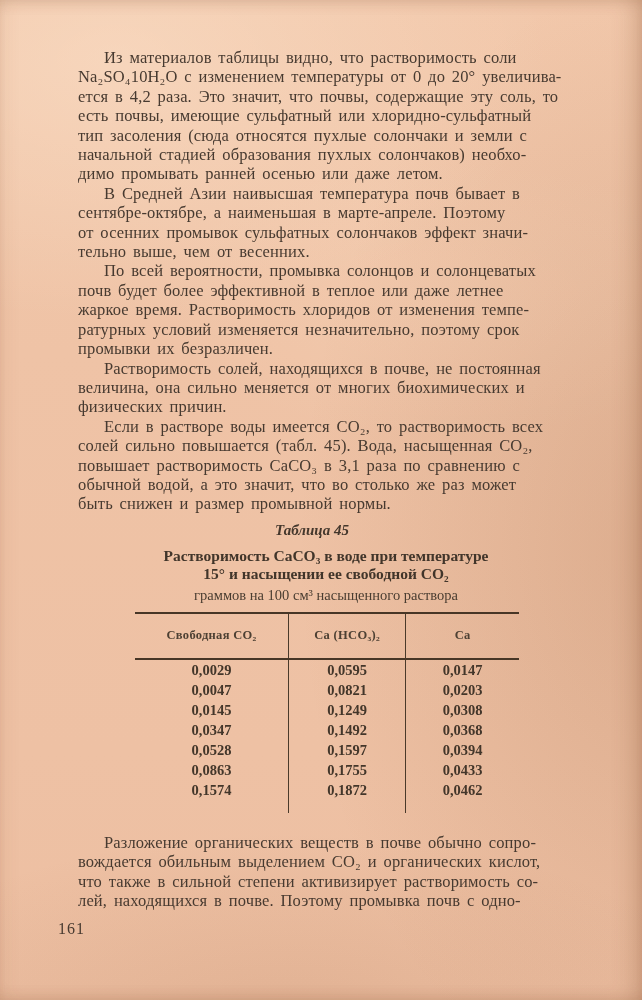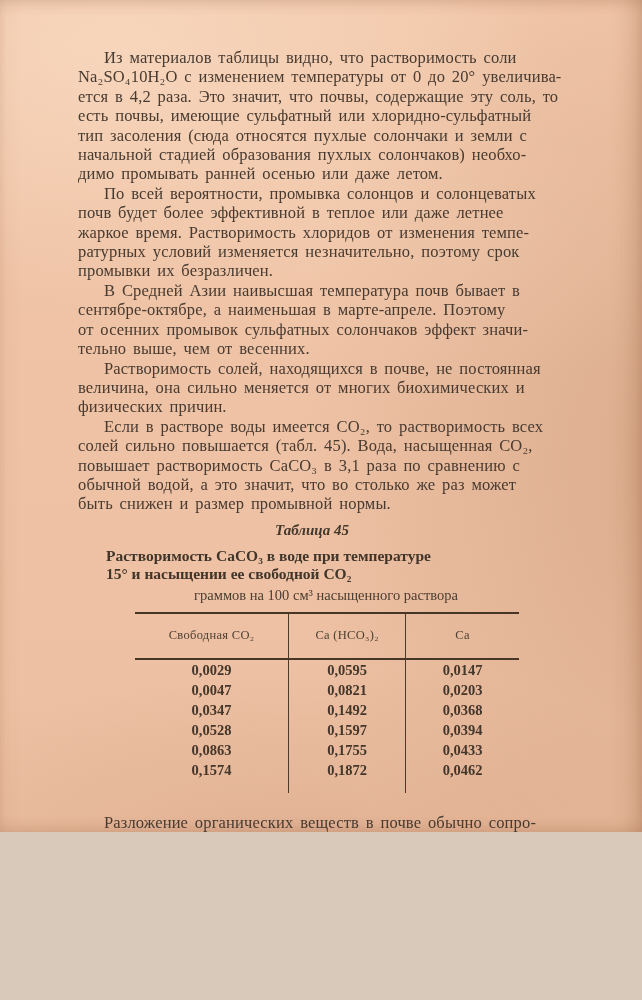--- a/index.html
+++ b/index.html
@@ -3,21 +3,21 @@
 <meta charset="utf-8">
 <style>
   html, body {
     margin: 0;
     padding: 0;
     background: #d9c9bb;
   }
   .page {
     position: relative;
     width: 642px;
-    height: 832px;
+    height: 1000px;
     margin: 0 auto;
     overflow: hidden;
     color: #473a30;
     font-family: "Liberation Serif", "DejaVu Serif", serif;
     background:
       radial-gradient(ellipse 700px 420px at 18% 6%, rgba(255,235,214,0.40), rgba(255,235,214,0) 62%),
       radial-gradient(ellipse 520px 820px at 103% 55%, rgba(146,86,48,0.20), rgba(146,86,48,0) 70%),
       radial-gradient(ellipse 620px 260px at 45% 102%, rgba(150,92,54,0.14), rgba(150,92,54,0) 72%),
       radial-gradient(ellipse 420px 200px at 70% 30%, rgba(255,226,200,0.18), rgba(255,226,200,0) 70%),
       linear-gradient(180deg, #f2c8ab 0%, #efc3a6 35%, #eec1a4 75%, #edbfa2 100%);
@@ -50,20 +50,21 @@
     text-align: center;
     font-style: italic;
     font-weight: 700;
     font-size: 15px;
     line-height: 20px;
     margin-bottom: 7px;
     color: #44372c;
   }
   .tbl-title {
     width: 440px;
+    text-align: center;
     font-weight: 700;
     font-size: 15.5px;
     line-height: 18.5px;
     white-space: pre-line;
     color: #41352a;
     margin-bottom: 2px;
   }
   .tbl-subtitle {
     width: 440px;
     text-align: center;
@@ -75,21 +76,21 @@
     border-collapse: collapse;
     table-layout: fixed;
     width: 384px;
     margin: 7px 0 0 29px;
     border-top: 2px solid #473626;
   }
   table.solubility col.c1 { width: 40%; }
   table.solubility col.c2 { width: 30.5%; }
   table.solubility col.c3 { width: 29.5%; }
   table.solubility th {
-    font-weight: 400;
+    font-weight: 700;
     font-size: 12.5px;
     letter-spacing: 0.3px;
     color: #4d4033;
     text-align: center;
     vertical-align: middle;
     height: 44px;
     padding: 0;
     border-bottom: 2px solid #473626;
     margin-top: 24px;
   }
@@ -121,29 +122,29 @@
 <div class="page">
   <div class="content">
 
     <p class="para">Из материалов таблицы видно, что растворимость соли
 Na₂SO₄10H₂O с изменением температуры от 0 до 20° увеличива-
 ется в 4,2 раза. Это значит, что почвы, содержащие эту соль, то
 есть почвы, имеющие сульфатный или хлоридно-сульфатный
 тип засоления (сюда относятся пухлые солончаки и земли с
 начальной стадией образования пухлых солончаков) необхо-
 димо промывать ранней осенью или даже летом.</p>
+    <p class="para">В Средней Азии наивысшая температура почв бывает в
+сентябре-октябре, а наименьшая в марте-апреле. Поэтому
+от осенних промывок сульфатных солончаков эффект значи-
+тельно выше, чем от весенних.</p>
     <p class="para">По всей вероятности, промывка солонцов и солонцеватых
 почв будет более эффективной в теплое или даже летнее
 жаркое время. Растворимость хлоридов от изменения темпе-
 ратурных условий изменяется незначительно, поэтому срок
 промывки их безразличен.</p>
-    <p class="para">В Средней Азии наивысшая температура почв бывает в
-сентябре-октябре, а наименьшая в марте-апреле. Поэтому
-от осенних промывок сульфатных солончаков эффект значи-
-тельно выше, чем от весенних.</p>
     <p class="para">Растворимость солей, находящихся в почве, не постоянная
 величина, она сильно меняется от многих биохимических и
 физических причин.</p>
     <p class="para">Если в растворе воды имеется CO₂, то растворимость всех
 солей сильно повышается (табл. 45). Вода, насыщенная CO₂,
 повышает растворимость CaCO₃ в 3,1 раза по сравнению с
 обычной водой, а это значит, что во столько же раз может
 быть снижен и размер промывной нормы.</p>
 
     <div class="table-block">
@@ -170,20 +171,25 @@
               <td>0,0029</td>
               <td>0,0595</td>
               <td>0,0147</td>
             </tr>
             <tr>
               <td>0,0047</td>
               <td>0,0821</td>
               <td>0,0203</td>
             </tr>
             <tr>
+              <td>0,0145</td>
+              <td>0,1249</td>
+              <td>0,0308</td>
+            </tr>
+            <tr>
               <td>0,0347</td>
               <td>0,1492</td>
               <td>0,0368</td>
             </tr>
             <tr>
               <td>0,0528</td>
               <td>0,1597</td>
               <td>0,0394</td>
             </tr>
             <tr>

